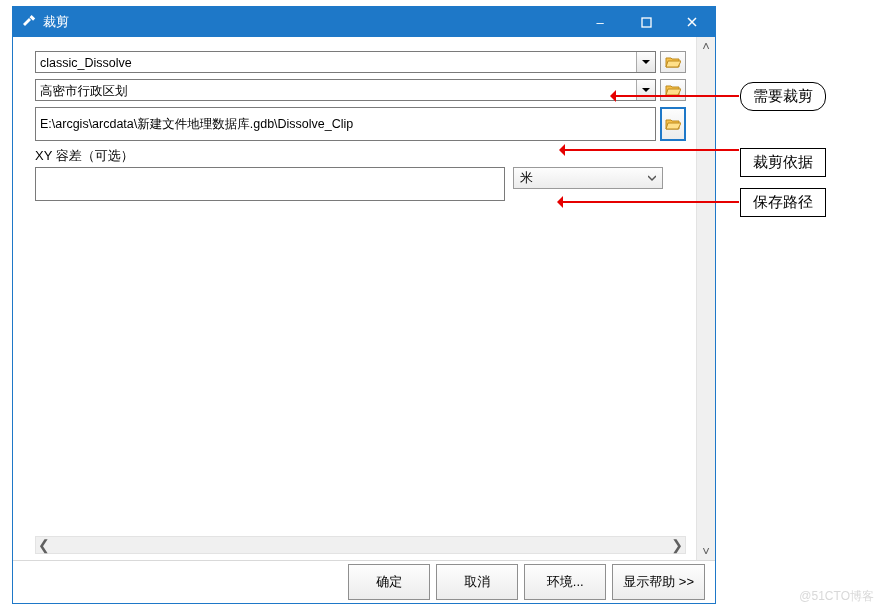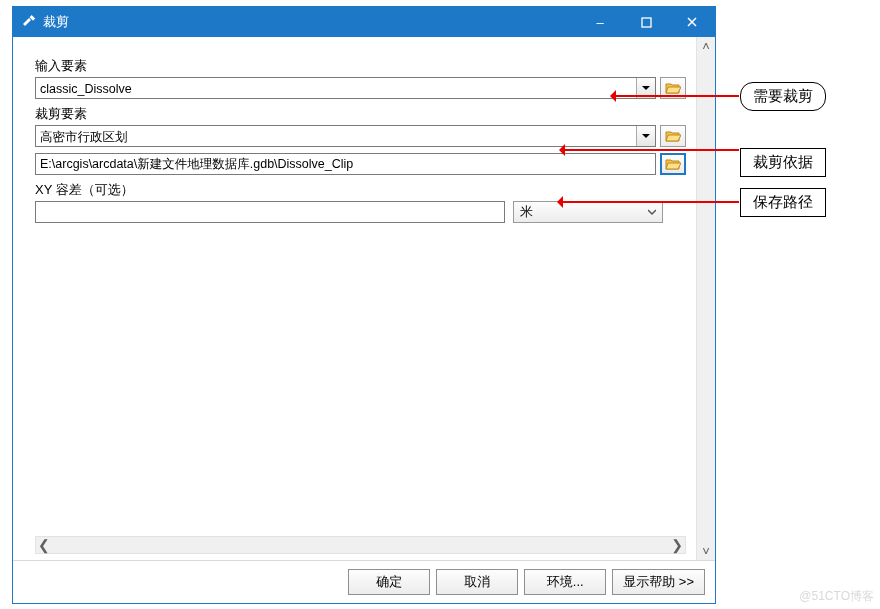--- a/index.html
+++ b/index.html
@@ -74,21 +74,21 @@
     margin-bottom: 2px;
   }
   .row {
     display: flex;
     align-items: stretch;
     gap: 4px;
     margin-bottom: 6px;
   }
   .txt {
     flex: 1;
-    height: 22px;
+    height: 34px;
     border: 1px solid #7a7a7a;
     padding: 1px 4px;
     font-family: inherit;
     font-size: 12.5px;
     background: #fff;
     box-sizing: border-box;
   }
   .combo-wrap {
     flex: 1;
     position: relative;
@@ -154,21 +154,21 @@
     border-top: 1px solid #d9d9d9;
     display: flex;
     align-items: center;
     justify-content: flex-end;
     gap: 6px;
     padding-right: 10px;
     background:#fff;
   }
   .btn {
     min-width: 82px;
-    height: 26px;
+    height: 36px;
     border: 1px solid #8f8f8f;
     background: linear-gradient(#fdfdfd,#ececec);
     display:flex; align-items:center; justify-content:center;
     font-size: 13px;
     padding: 1px 10px;
     box-sizing: border-box;
   }
 
   .annot {
     position:absolute;
@@ -230,39 +230,37 @@
     <div class="winbtn close">
       <svg width="12" height="12">
           <path d="M2 2 L10 10 M10 2 L2 10" stroke="#fff" stroke-width="1.5"></path>
         </svg>
     </div>
   </div>
 
   <div class="client">
     <div class="form-area">
 
-      <div class="fieldlbl">输入要素</div>
       <div class="row">
         <div class="combo-wrap">
           <input value="classic_Dissolve" style="">
           <div class="dd">
             <svg viewBox="0 0 8 8">
                 <path d="M0 2 L4 6 L8 2 Z" fill="#000"></path>
               </svg>
           </div>
         </div>
         <div class="iconbtn">
           <svg class="folder-svg" viewBox="0 0 16 14">
             <path d="M1 3 L6 3 L7 4 L14 4 L14 12 L1 12 Z" fill="#f6c04a" stroke="#bd8a1f"></path>
             <path d="M3 6 L16 6 L13 12 L1 12 Z" fill="#ffe08a" stroke="#bd8a1f"></path>
           </svg>
         </div>
       </div>
 
-      <div class="fieldlbl">裁剪要素</div>
       <div class="row">
         <div class="combo-wrap">
           <input value="高密市行政区划" style="">
           <div class="dd">
             <svg viewBox="0 0 8 8">
                 <path d="M0 2 L4 6 L8 2 Z" fill="#000"></path>
               </svg>
           </div>
         </div>
         <div class="iconbtn">

